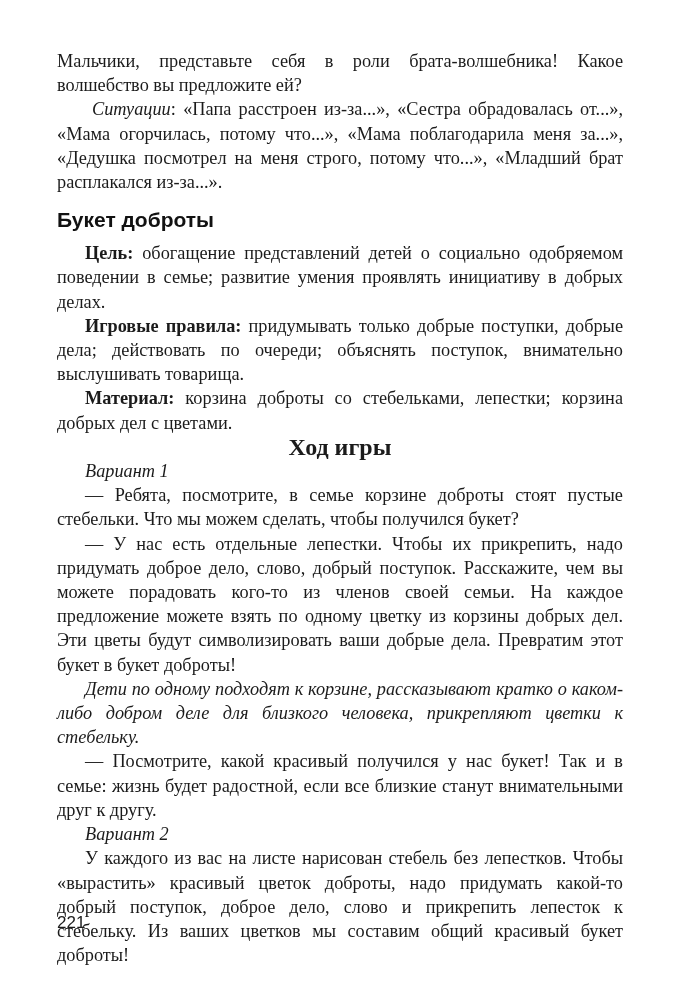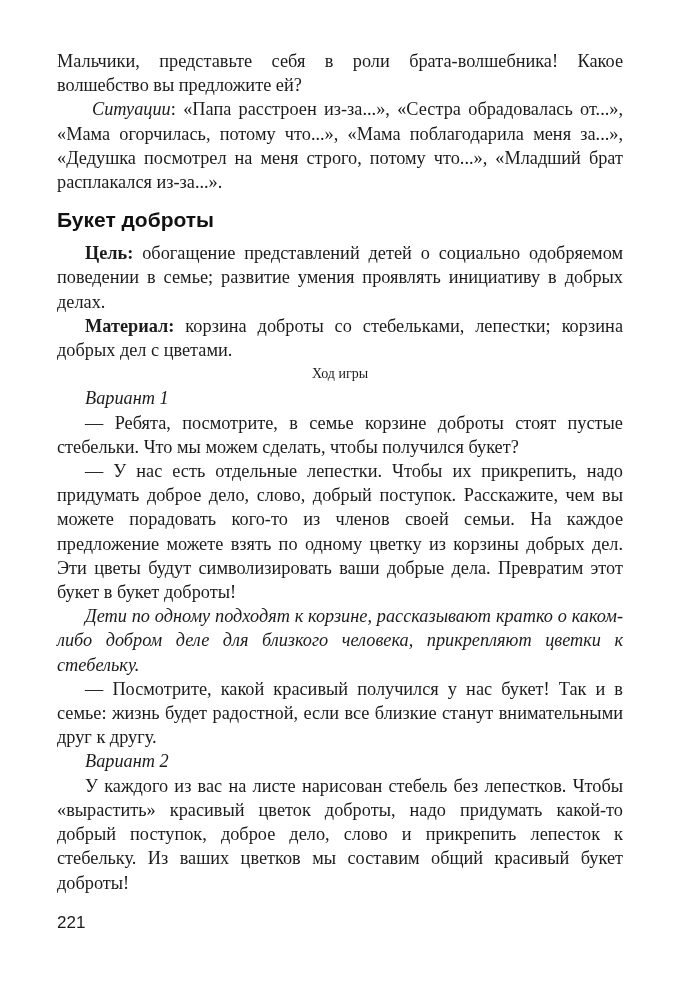--- a/index.html
+++ b/index.html
@@ -32,22 +32,22 @@
     font-family: "Liberation Sans", sans-serif;
     font-weight: 700;
     font-size: 21px;
     line-height: 25px;
     text-align: left;
     text-indent: 0;
     margin: 13px 0 9px 0;
     color: #111111;
   }
   .subtitle {
-    font-weight: 400;
-    font-size: 14px;
+    font-weight: 700;
+    font-size: 24px;
     line-height: 24.2px;
     text-align: center;
     text-indent: 0;
     margin: 0;
   }
   .page-number {
     position: absolute;
     left: 57px;
     width: 566px;
     top: 913px;
@@ -64,20 +64,21 @@
   <div class="content">
 
     <p class="para no-indent">Мальчики, представьте себя в роли брата-волшебника! Какое волшебство вы предложите ей?</p>
 
     <p class="para"><span class="lead-italic">Ситуации</span><span>: «Папа расстроен из-за...», «Сестра обрадовалась от...», «Мама огорчилась, потому что...», «Мама поблагодарила меня за...», «Дедушка посмотрел на меня строго, потому что...», «Младший брат расплакался из-за...».</span></p>
 
     <h1 class="title">Букет доброты</h1>
 
     <p class="para"><span class="lead-bold">Цель:</span><span> обогащение представлений детей о социально одобряемом поведении в семье; развитие умения проявлять инициативу в добрых делах.</span></p>
 
+    <p class="para"><span class="lead-bold">Игровые правила:</span><span> придумывать только добрые поступки, добрые дела; действовать по очереди; объяснять поступок, внимательно выслушивать товарища.</span></p>
 
 
     <p class="para"><span class="lead-bold">Материал:</span><span> корзина доброты со стебельками, лепестки; корзина добрых дел с цветами.</span></p>
 
     <h2 class="subtitle">Ход игры</h2>
 
     <p class="para italic-para">Вариант 1</p>
 
     <p class="para">— Ребята, посмотрите, в семье корзине доброты стоят пустые стебельки. Что мы можем сделать, чтобы получился букет?</p>
 

